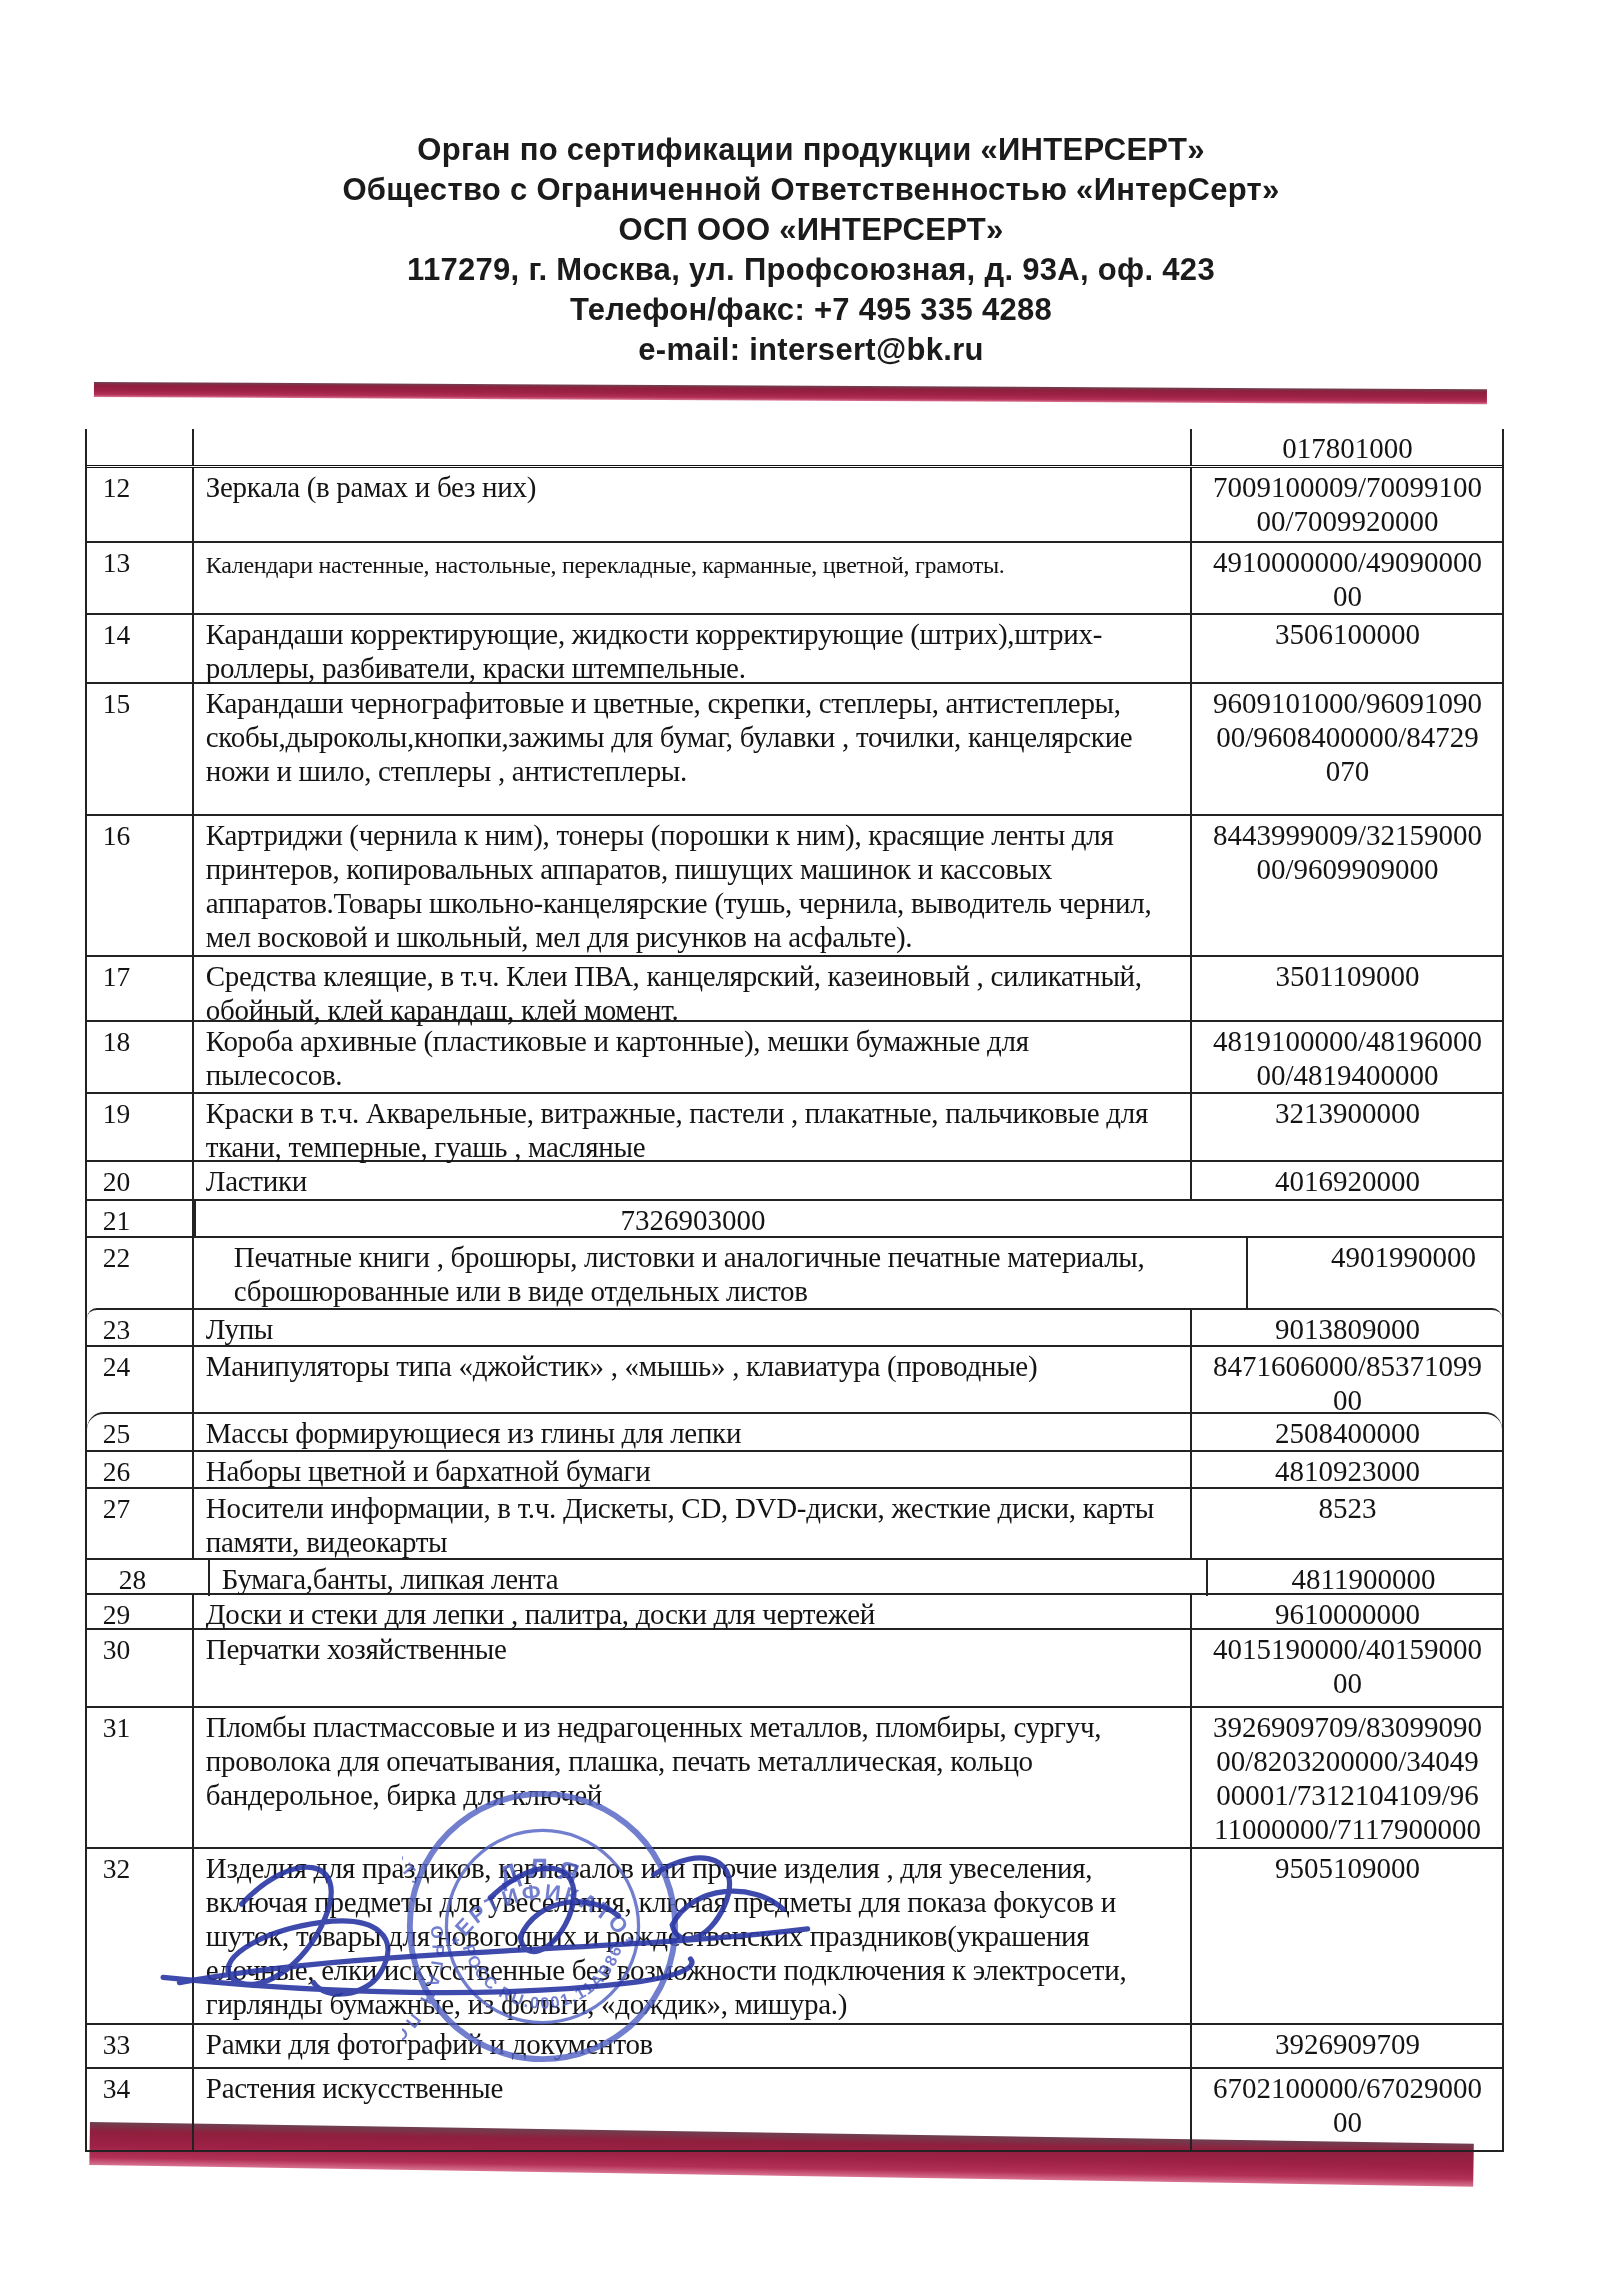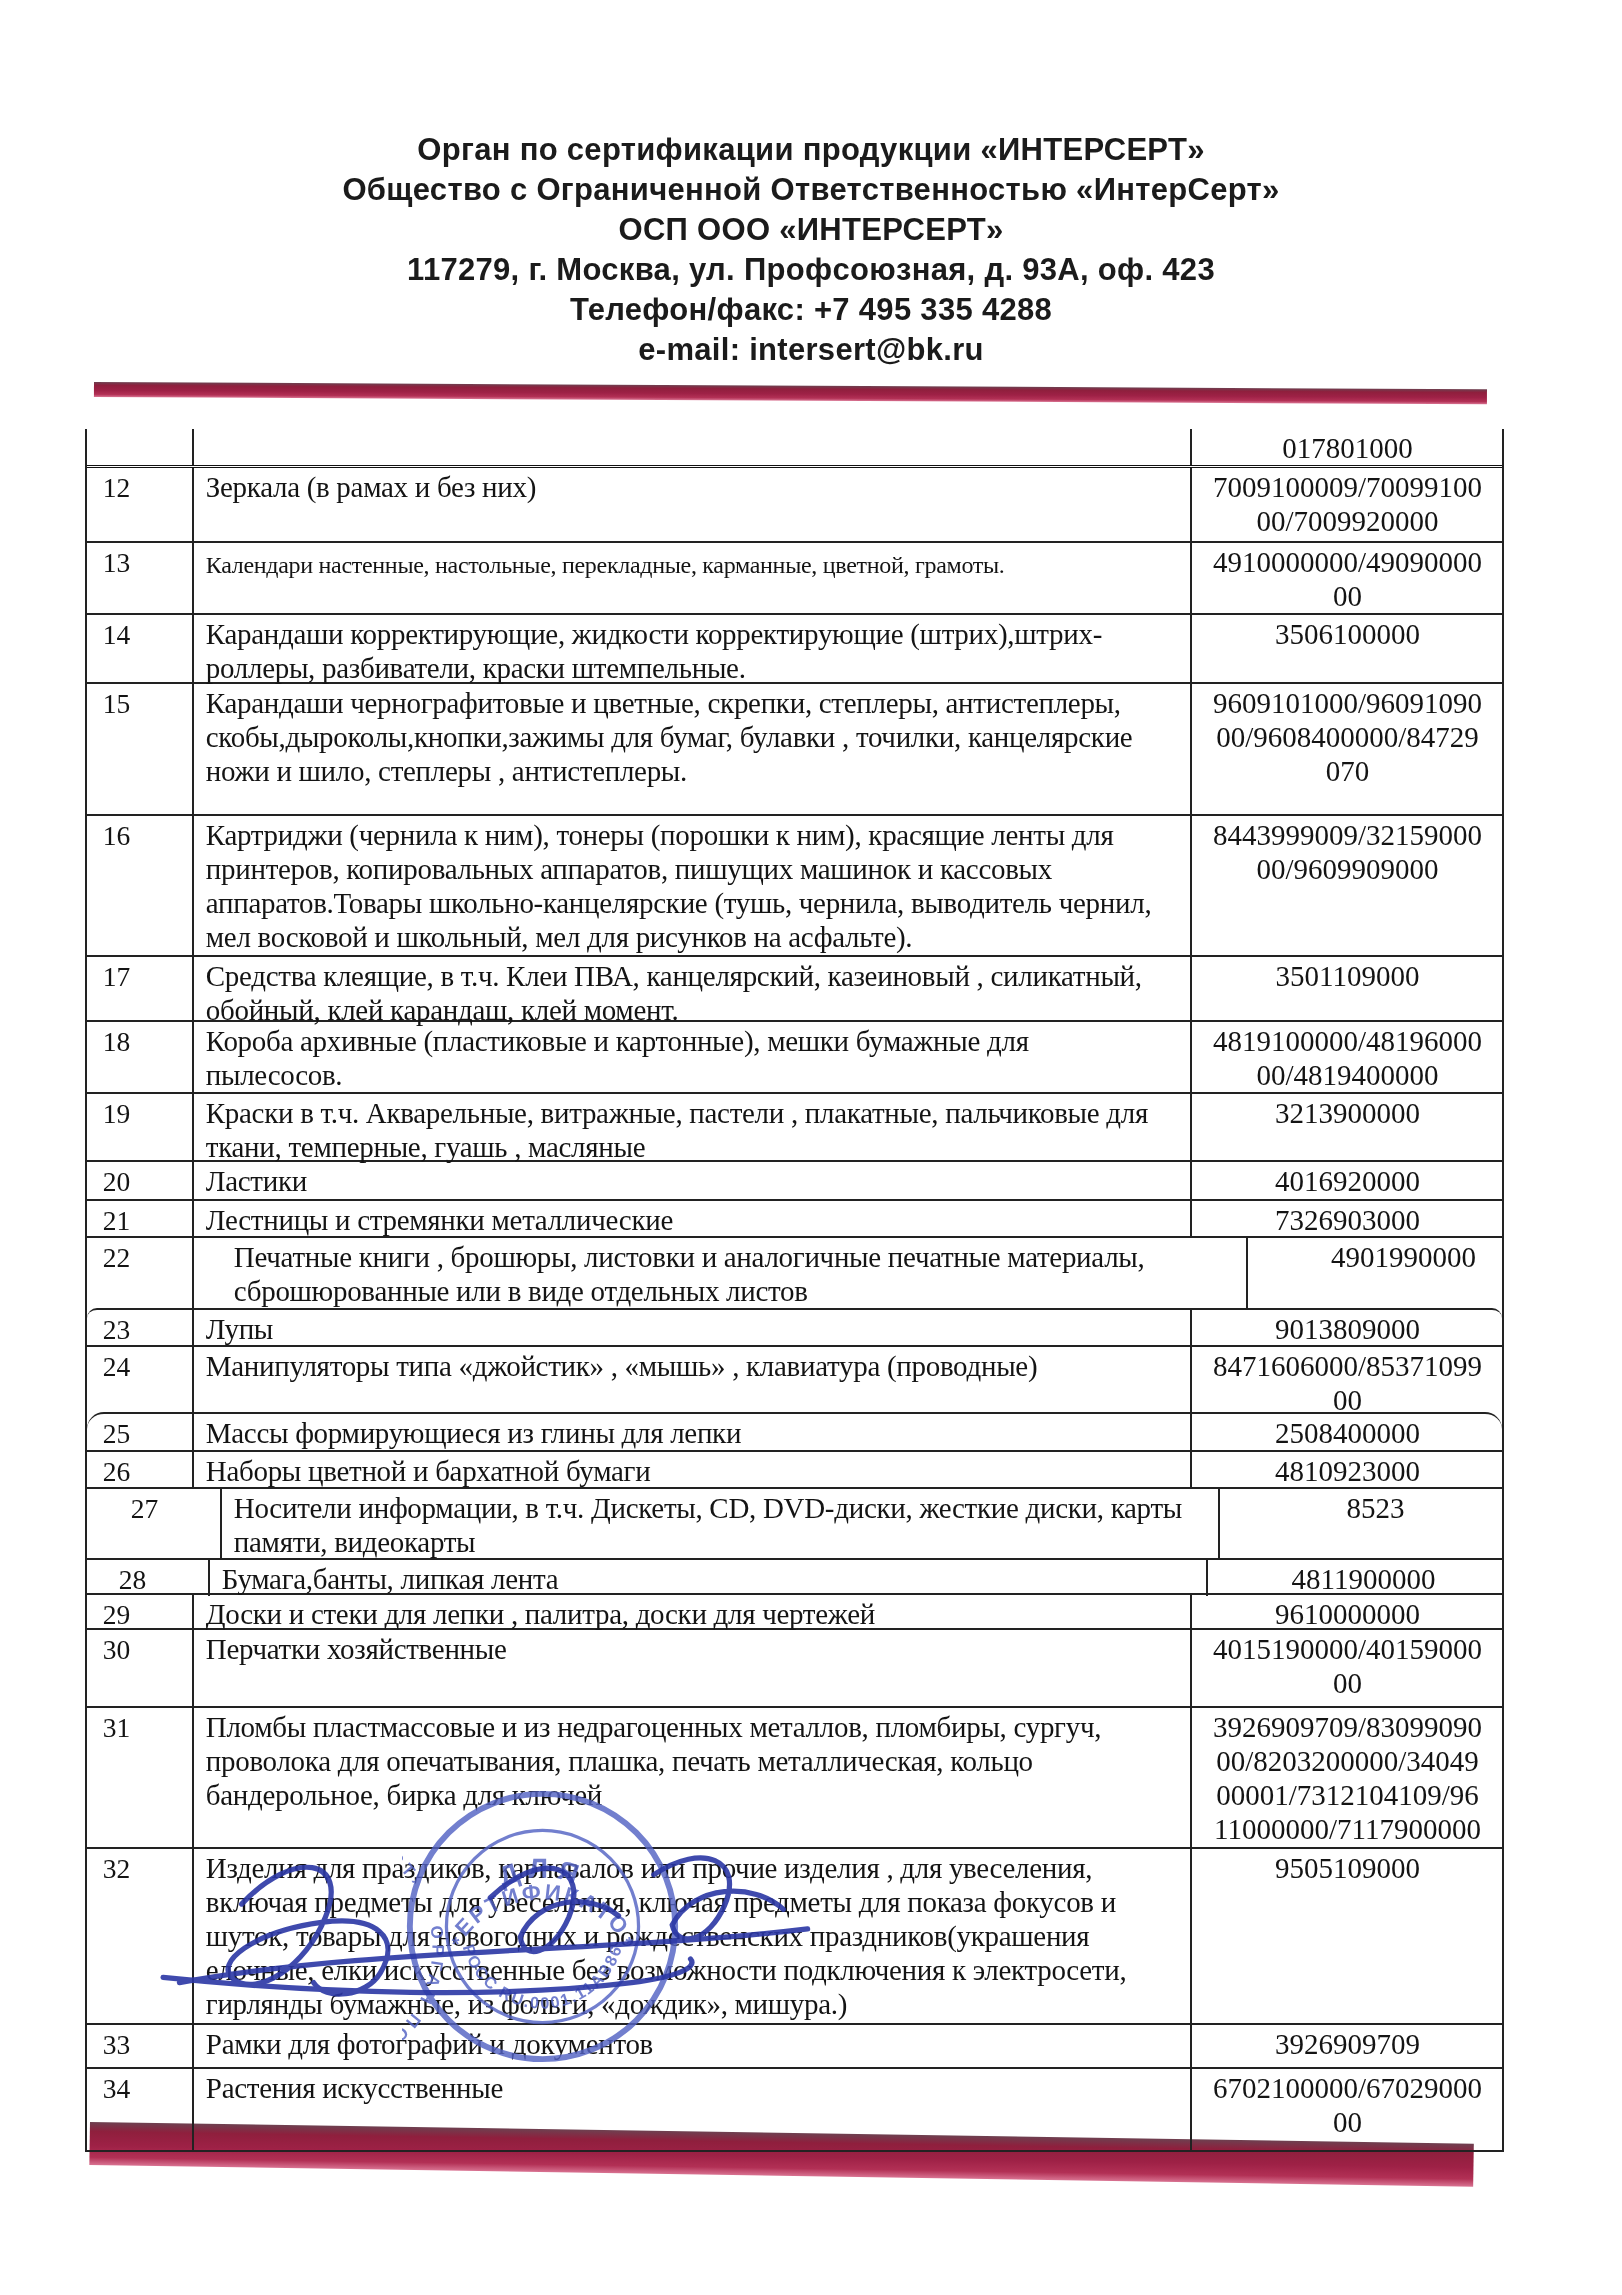--- a/index.html
+++ b/index.html
@@ -53,21 +53,21 @@
   .c-code{
     border-left:2px solid var(--table-line);
     font-size:29px;line-height:34px;text-align:center;
     padding:2px 18.3px 0 18.3px;word-break:break-all;
   }
   
   .r0{height:36px;}  .r1{height:76px;} .r2{height:72px;} .r3{height:69px;}
   .r4{height:132px;} .r5{height:141px;} .r6{height:65px;} .r7{height:72px;}
   .r8{height:68px;} .r9{height:39px;}  .r10{height:37px;} .r11{height:72px;gap:28px;}
   .r12{height:37px;border-radius:10px;} .r13{height:67px;}.r14{height:38px;border-radius:17px;} .r15{height:37px;}
-  .r16{height:71px;padding-left:28px;}.r17{height:35px;padding-left:16px;} .r18{height:35px;} .r19{height:78px;}
+  .r16{height:71px;}.r17{height:35px;padding-left:16px;} .r18{height:35px;} .r19{height:78px;}
   .r20{height:141px;}.r21{height:176px;}.r22{height:44px;} .r23{height:83px;}
   
   .stamp{position:absolute;left:402px;top:1786px;width:281px;height:281px;opacity:0.82;}
   .stamp text{fill:var(--stamp-blue);font-family:"Liberation Sans", sans-serif;font-weight:bold;}
   .signature{position:absolute;left:150px;top:1819px;width:674px;height:216px;opacity:0.9;}
 </style>
 </head>
 <body>
 
 <div class="header">
@@ -139,21 +139,20 @@
   </div>
 
   <div class="row r9">
     <div class="cell c-num">20</div>
     <div class="cell c-desc">Ластики</div>
     <div class="cell c-code">4016920000</div>
   </div>
 
   <div class="row r10">
     <div class="cell c-num">21</div>
-    <div class="cell c-desc">Лестницы и стремянки металлические</div>
     <div class="cell c-code">7326903000</div>
   </div>
 
   <div class="row r11">
     <div class="cell c-num">22</div>
     <div class="cell c-desc">Печатные книги , брошюры, листовки и аналогичные печатные материалы, сброшюрованные или в виде отдельных листов</div>
     <div class="cell c-code">4901990000</div>
   </div>
 
   <div class="row r12">

